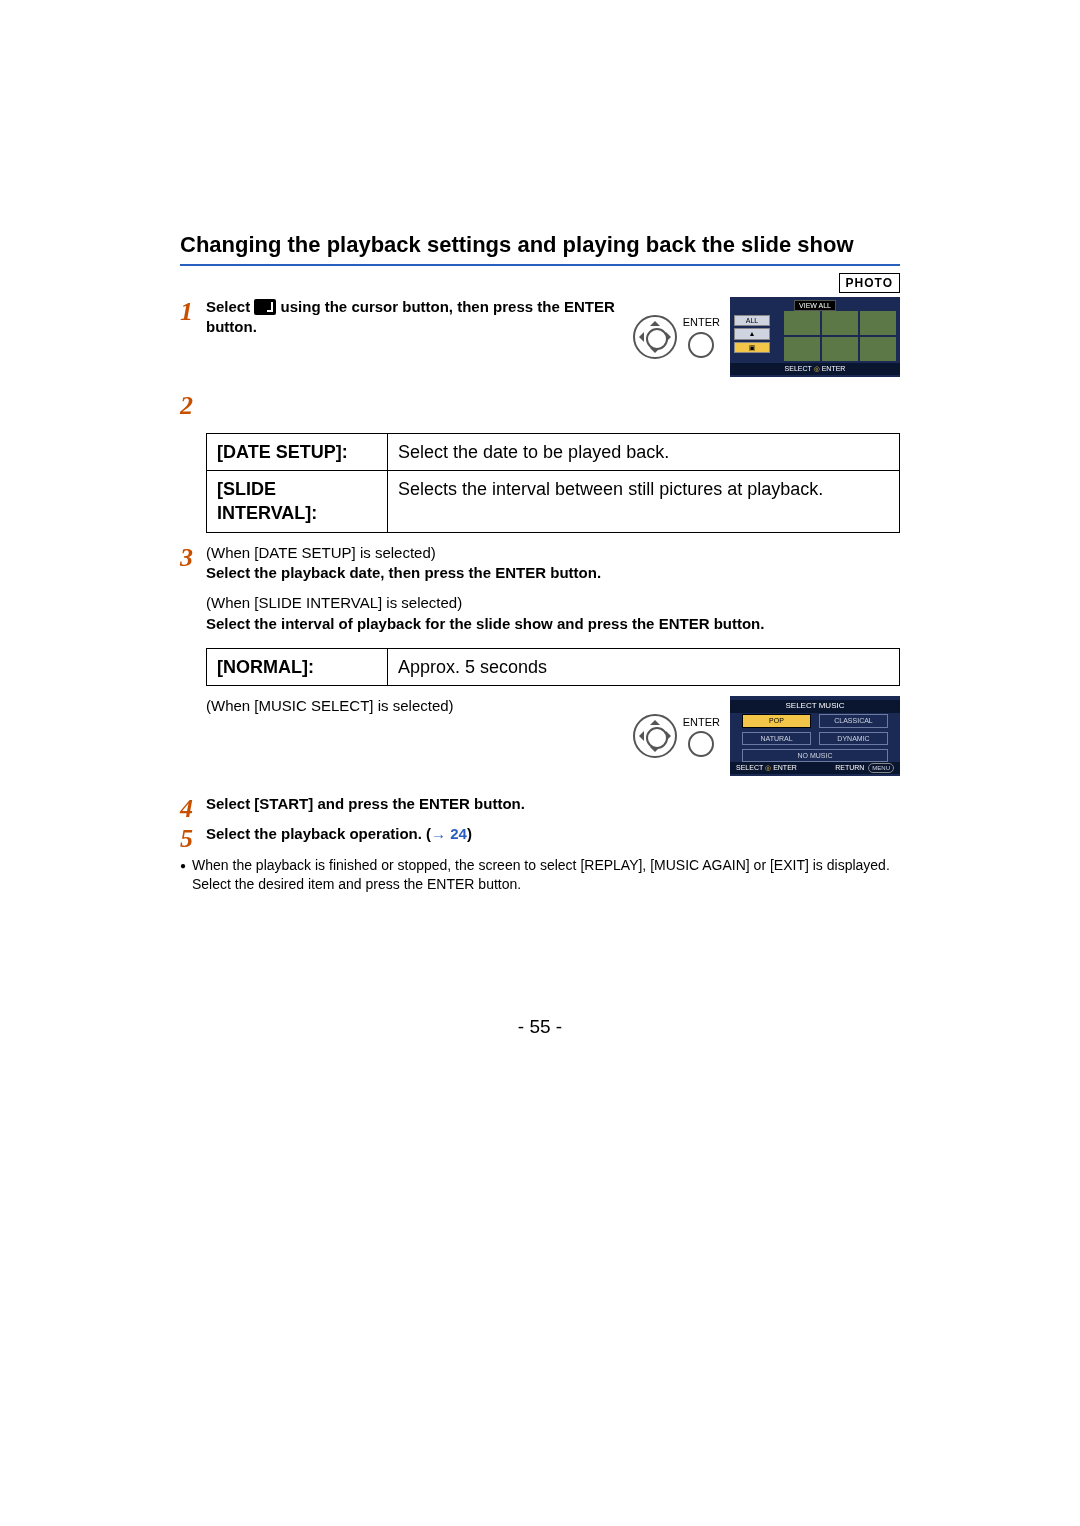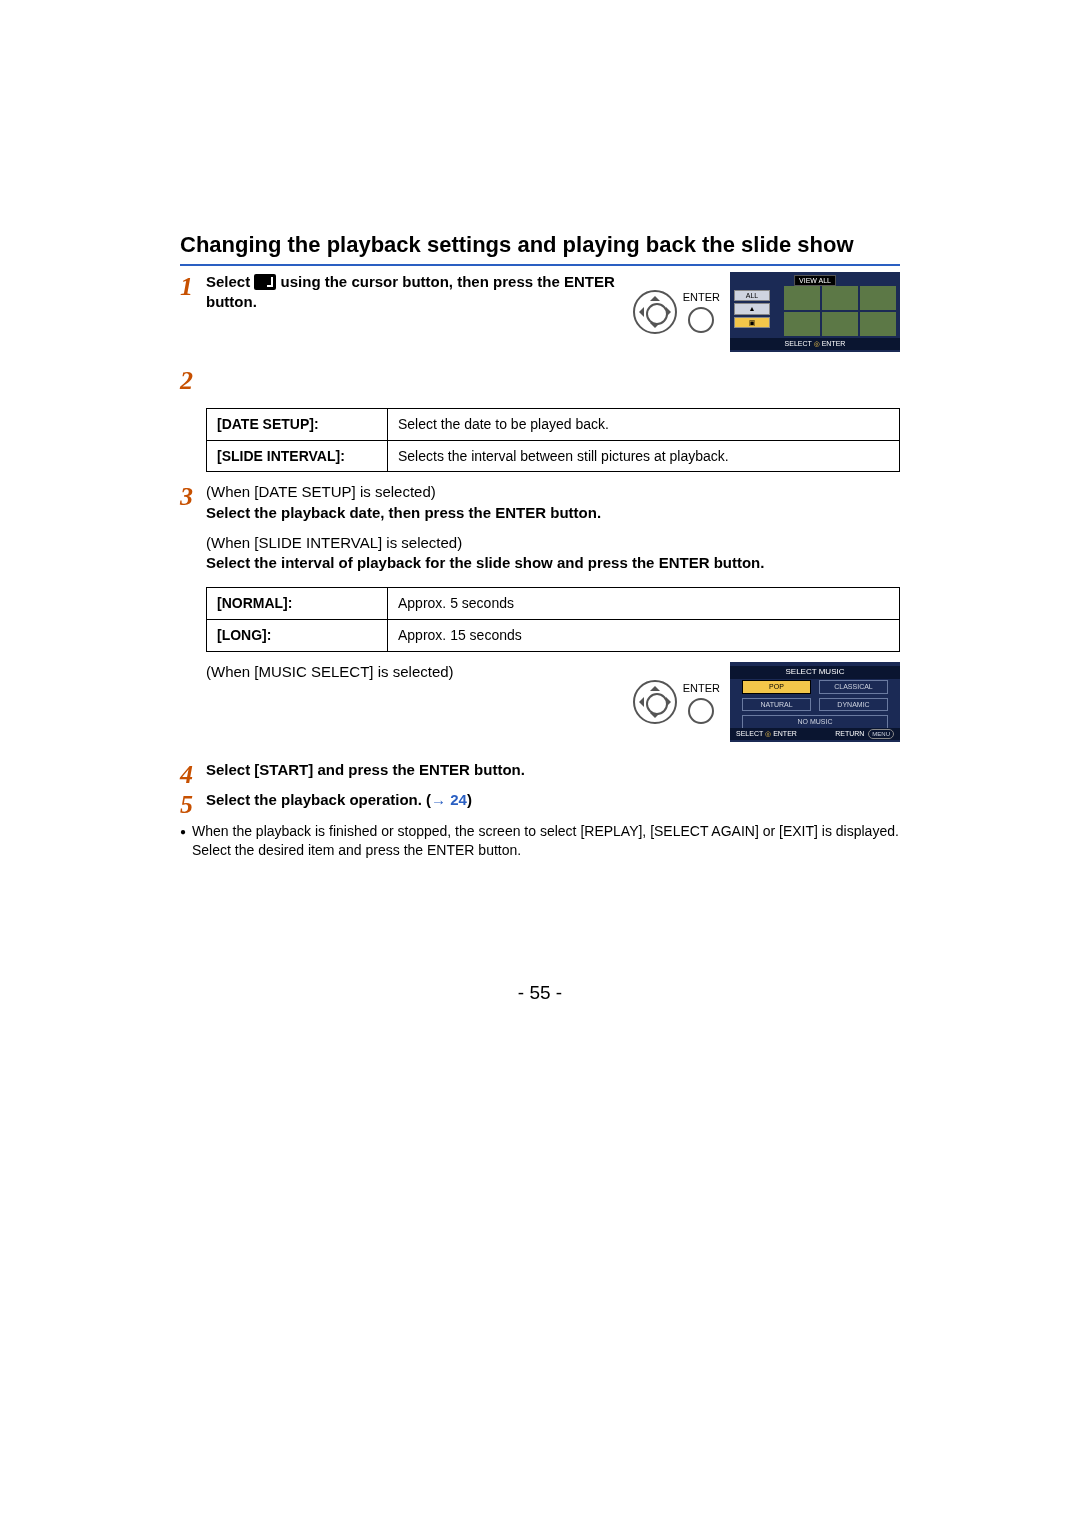--- a/index.html
+++ b/index.html
@@ -194,21 +194,21 @@
   .menu-pill{
     display:inline-block; border:1px solid #888; border-radius:7px;
     font-size:6px; padding:0 3px; margin-left:2px; color:#cfd4e0;
   }
   table.opts {
     border-collapse: collapse;
     width: 100%;
     margin-left: 0;
     margin-top: 4px;
     margin-bottom: 10px;
-    font-size: 14px;
+    font-size: 18px;
   }
   table.opts td {
     border: 1px solid #000;
     padding: 6px 10px;
     vertical-align: top;
   }
   table.opts td.k {
     font-weight: bold;
     width: 160px;
   }
@@ -237,20 +237,23 @@
   .tbl-narrow { width: 66%; }
 </style>
 </head>
 <body>
 
 <div class="page">
 
   <h2 class="title">Changing the playback settings and playing back the slide show</h2>
   <div class="title-rule"></div>
 
+  <div class="photo-row">
+    <span class="photo-badge">PHOTO</span>
+  </div>
 
   <div class="step clearfix">
     <div class="step-num">1</div>
     <div class="step-body">
       <div class="right-illus">
         <div class="illus-group">
           <div class="dpad">
             <div class="ring"></div>
             <div class="center"></div>
             <div class="arrow up"></div>
@@ -320,24 +323,20 @@
       <div class="instr">Select the interval of playback for the slide show and press the ENTER button.</div>
     </div>
   </div>
 
   <div class="tbl-wrap">
     <table class="opts tbl-narrow">
       <tbody>
       <tr>
         <td class="k">[NORMAL]:</td>
         <td>Approx. 5 seconds</td>
-      </tr>
-      <tr>
-        <td class="k">[LONG]:</td>
-        <td>Approx. 15 seconds</td>
       </tr>
     </tbody>
       </table>
   </div>
 
   <div class="tbl-wrap clearfix" style="margin-bottom:18px;">
     <div class="right-illus">
       <div class="illus-group">
         <div class="dpad">
           <div class="ring"></div>
@@ -377,16 +376,16 @@
     </div>
   </div>
 
   <div class="step" style="margin-bottom:2px;">
     <div class="step-num">5</div>
     <div class="step-body">
       <span class="instr">Select the playback operation. (</span><span class="arrow-blue">→</span><span class="link-blue"> 24</span><span class="instr">)</span>
     </div>
   </div>
 
-  <div class="bullet-note">When the playback is finished or stopped, the screen to select [REPLAY], [SELECT AGAIN] or [EXIT] is displayed. Select the desired item and press the ENTER button.</div>
+  <div class="bullet-note">When the playback is finished or stopped, the screen to select [REPLAY], [MUSIC AGAIN] or [EXIT] is displayed. Select the desired item and press the ENTER button.</div>
 
   <div class="page-num">- 55 -</div>
 </div>
 
 </body></html>

